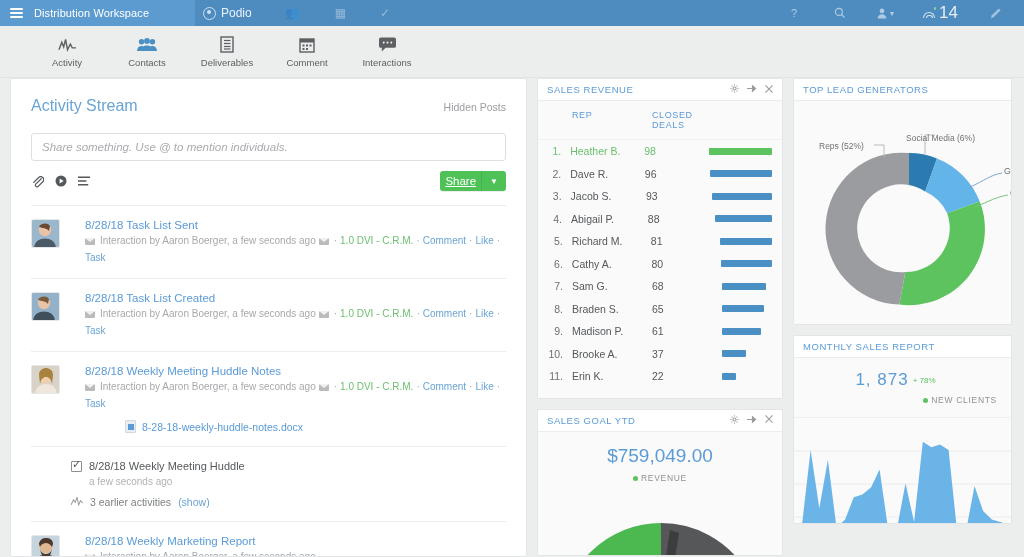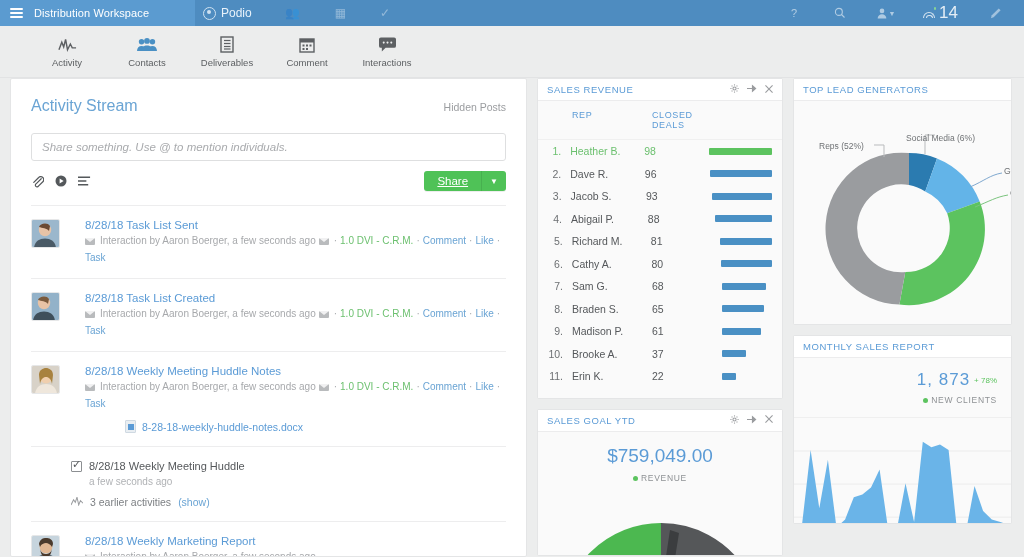--- a/index.html
+++ b/index.html
@@ -69,21 +69,21 @@
   }
   .composer-input { border: none; outline: none; width: 100%; font-size: 11.5px; color: #55585b; font-family: "Liberation Sans", sans-serif; background: transparent; font-style: italic; }
   .composer-input::placeholder { color: #a9abae; }
   .composer-bar { display: flex; align-items: center; justify-content: space-between; margin-top: 10px; padding-bottom: 14px; border-bottom: 1px solid #ededee; }
   .comp-icons { display: flex; align-items: center; gap: 11px; color: #54585b; }
   .comp-icons .ci { cursor: pointer; display: flex; align-items: center; }
   .share-btn {
     display: flex; align-items: stretch; border-radius: 3px; overflow: hidden; cursor: pointer;
     background: #4fc257; box-shadow: 0 1px 0 rgba(0,0,0,.07);
   }
-  .share-btn .lbl { padding: 4px 13px; color: #fff; font-size: 11.5px; text-decoration: underline; }
+  .share-btn .lbl { padding: 4px 5px; color: #fff; font-size: 11.5px; text-decoration: underline; }
   .share-btn .car { padding: 4px 8px; color: #fff; font-size: 8px; display: flex; align-items: center; border-left: 1px solid rgba(0,0,0,.09); }
 
   .post { display: flex; gap: 25px; padding: 13px 0 13px 0; border-bottom: 1px solid #ededee; }
   .post:last-child { border-bottom: none; }
   .avatar { width: 29px; height: 29px; border-radius: 2px; flex: 0 0 29px; overflow: hidden; border: 1px solid #e6e7e8; }
   .post-body { flex: 1; min-width: 0; }
   .post-title { font-size: 11.5px; color: #5b9bd6; cursor: pointer; margin-bottom: 3px; }
   .post-meta { font-size: 10px; color: #a7a9ac; display: flex; align-items: center; flex-wrap: wrap; gap: 3px; line-height: 14px; }
   .post-meta .mi { color: #a7a9ac; }
   .meta-green { color: #6cc06f; cursor: pointer; }
@@ -130,21 +130,21 @@
   
   .goal-val { text-align: center; padding-top: 13px; font-size: 19px; color: #5b9bd6; }
   .goal-legend { text-align: center; font-size: 8.5px; color: #8e9194; letter-spacing: .7px; margin-top: 6px; }
   .dot-g { display: inline-block; width: 5px; height: 5px; background: #5cc35f; border-radius: 50%; margin-right: 3px; vertical-align: middle; }
 
   
   .donut-wrap { position: relative; height: 240px; overflow: hidden; }
   .ann { position: absolute; font-size: 8.5px; color: #6e7174; white-space: nowrap; }
 
   
-  .m-val { text-align: right; padding: 12px 14px 0 0; font-size: 17px; color: #5b9bd6; letter-spacing: 1px; }
+  .m-val { text-align: center; padding: 12px 14px 0 0; font-size: 17px; color: #5b9bd6; letter-spacing: 1px; }
   .m-pct { font-size: 8px; color: #5cc35f; letter-spacing: 0; margin-left: 4px; vertical-align: middle; }
   .m-legend { text-align: right; padding: 5px 14px 12px 0; font-size: 8.5px; color: #8e9194; letter-spacing: .7px; border-bottom: 1px solid #efefef; }
 </style>
 </head>
 <body>
 
 <div class="topbar">
   <div class="tb-left">
     <div class="hamburger">
         <i></i>

